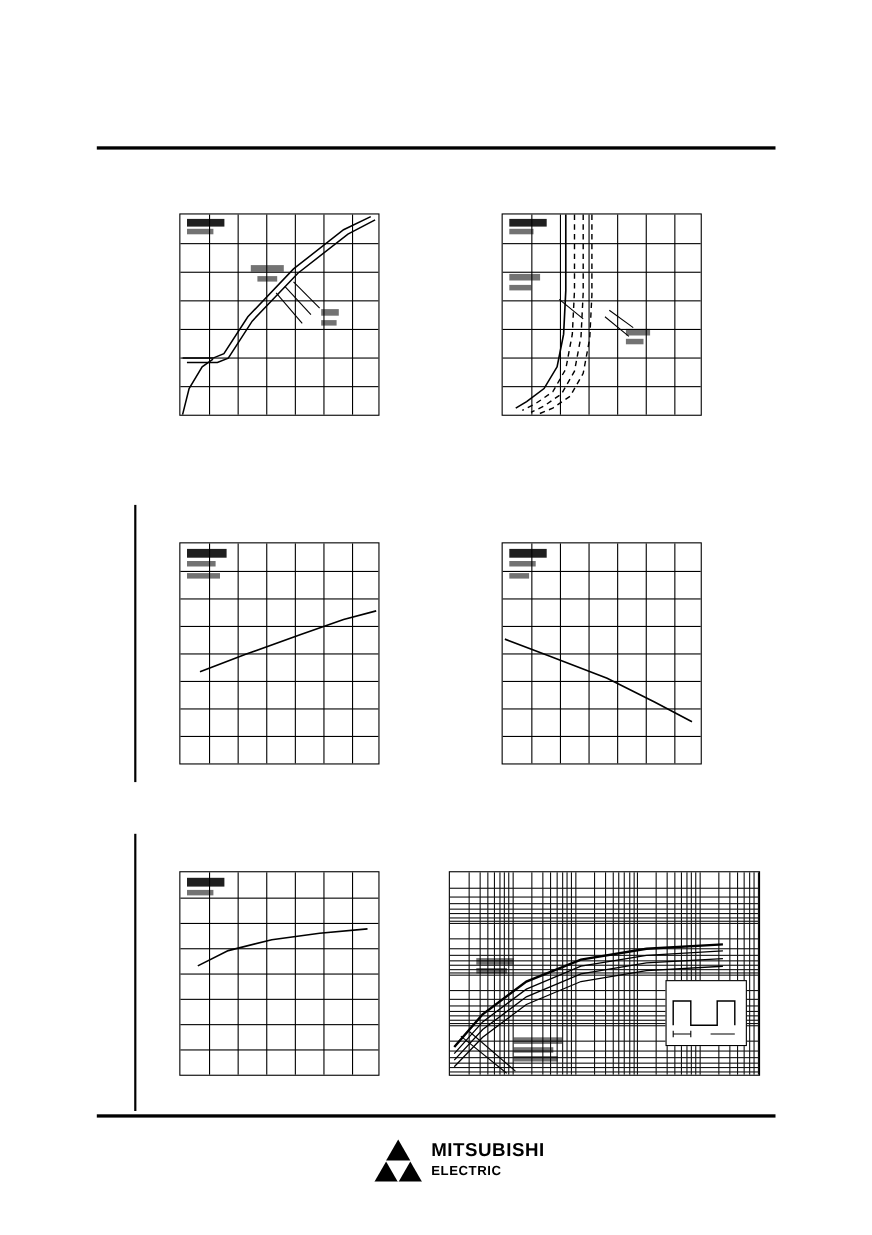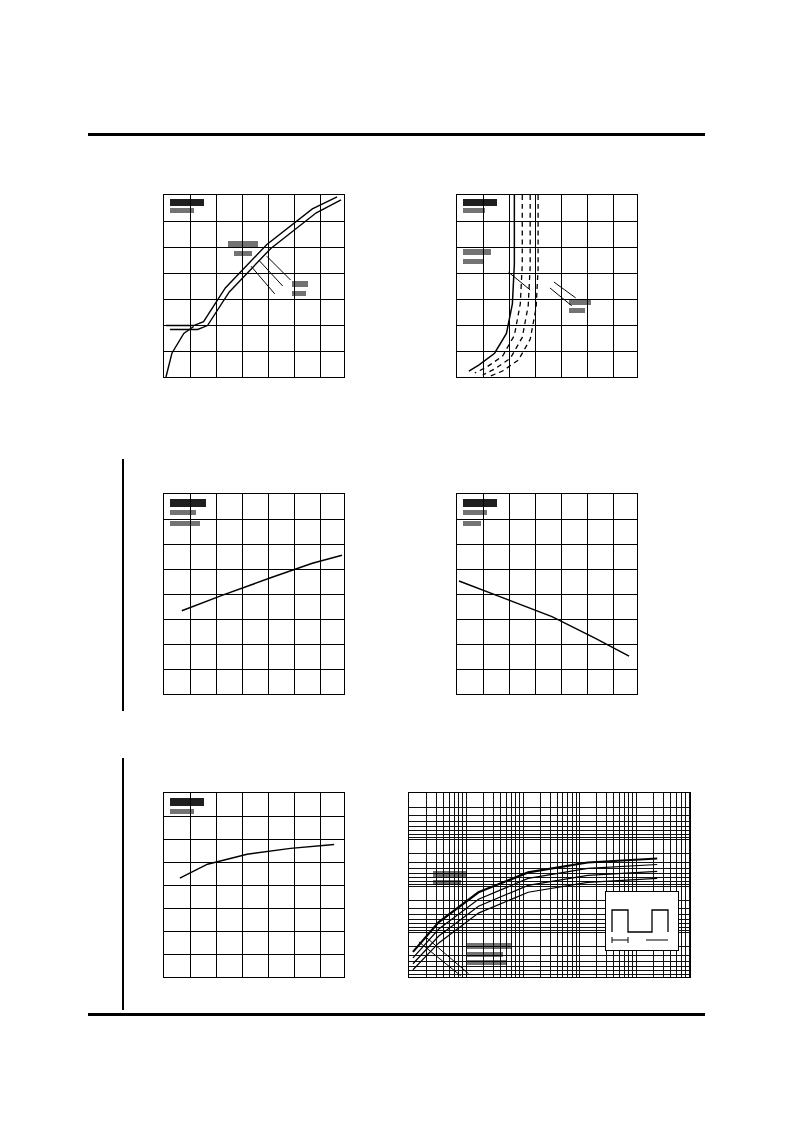--- a/index.html
+++ b/index.html
@@ -310,14 +310,25 @@
       <svg viewBox="0 0 72 58" style="position:absolute;inset:0;" preserveAspectRatio="none">
         <polyline points="6,40 6,18 22,18 22,40 46,40 46,18 62,18 62,40" fill="none" stroke="#000" stroke-width="1.3"></polyline>
         <line x1="6" y1="48" x2="22" y2="48" stroke="#000" stroke-width="1"></line>
         <line x1="6" y1="45" x2="6" y2="51" stroke="#000" stroke-width="1"></line>
         <line x1="22" y1="45" x2="22" y2="51" stroke="#000" stroke-width="1"></line>
         <line x1="40" y1="48" x2="62" y2="48" stroke="#000" stroke-width="1"></line>
       </svg>
     </div>
   </div>
 
+  <div class="logo">
+    <svg class="mark" viewBox="0 0 44 40">
+      <polygon points="22,2 33,21 11,21" fill="#000"></polygon>
+      <polygon points="11,22 22,41 0,41" fill="#000"></polygon>
+      <polygon points="33,22 44,41 22,41" fill="#000"></polygon>
+    </svg>
+    <div class="txt">
+      <div class="l1">MITSUBISHI</div>
+      <div class="l2">ELECTRIC</div>
+    </div>
+  </div>
 
 </div>
 
 </body></html>

